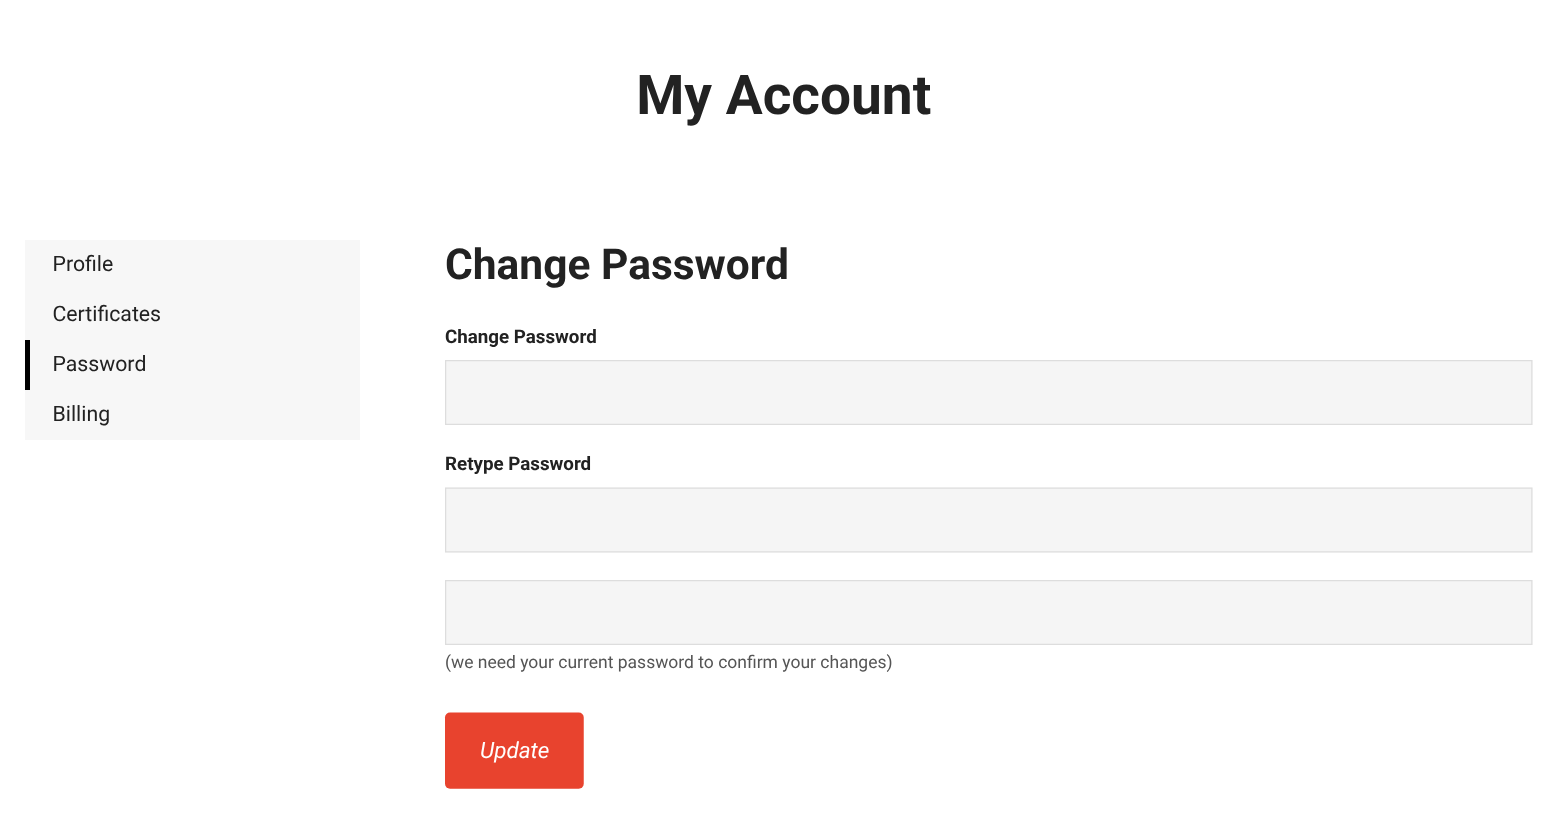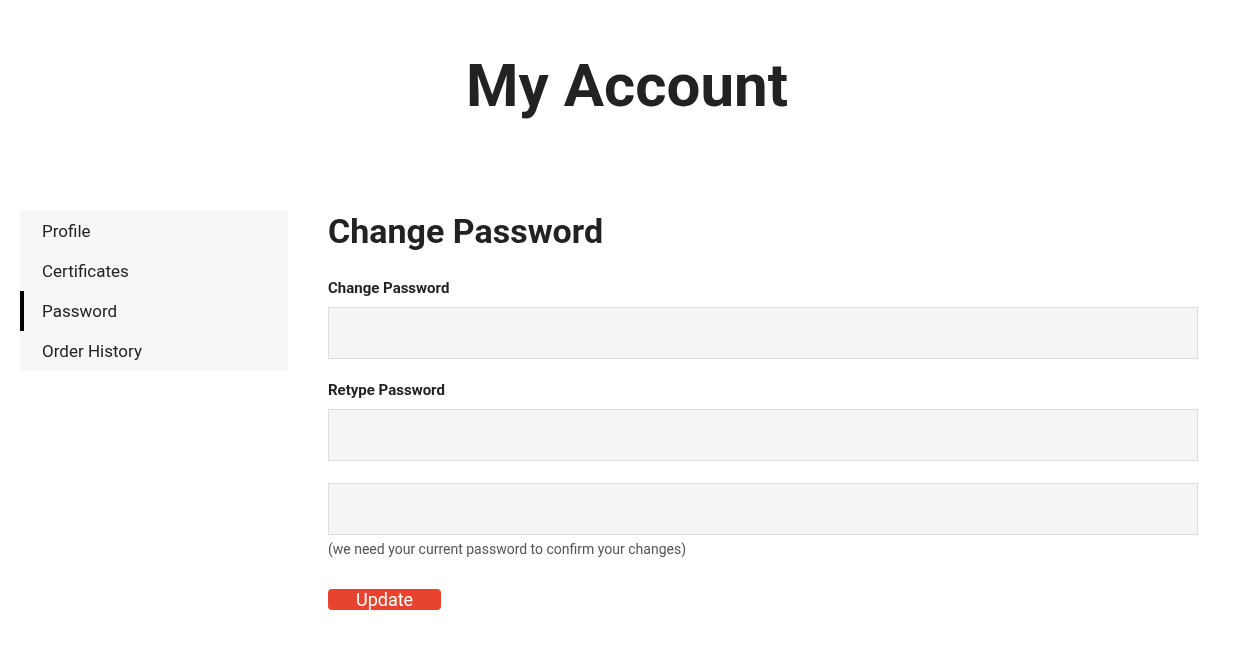--- a/index.html
+++ b/index.html
@@ -9,30 +9,30 @@
     }
     body {
       font-family: -apple-system, BlinkMacSystemFont, "Segoe UI", Roboto, "Helvetica Neue", Arial, sans-serif;
       background: #fff;
       color: #222;
       width: 1254px;
       min-height: 665px;
       padding: 30px 20px 40px 20px;
     }
     .page-title {
-      font-size: 60px;
+      font-size: 44px;
       font-weight: 700;
       text-align: center;
       margin-top: 20px;
       margin-bottom: 90px;
     }
     .content-wrap {
       display: flex;
       align-items: flex-start;
-      gap: 40px;
+      gap: 68px;
     }
     .sidebar {
       width: 268px;
       background: #f7f7f7;
       flex-shrink: 0;
     }
     .sidebar-item {
       display: block;
       width: 100%;
       text-align: left;
@@ -79,39 +79,40 @@
     .hint {
       color: #555;
       font-size: 14px;
       margin-top: 6px;
     }
     .btn-primary {
       background: #e8432e;
       color: #fff;
       border: none;
       font-size: 18px;
-      padding: 0 28px;
+      padding: 20px 28px;
       border-radius: 4px;
       cursor: pointer;
       font-family: inherit;
       margin-top: 10px;
+      font-style: italic;
     }
   </style>
 </head>
 <body>
 
 <h1 class="page-title">My Account</h1>
 
 <div class="content-wrap">
 
   <nav class="sidebar">
     <button class="sidebar-item">Profile</button>
     <button class="sidebar-item">Certificates</button>
     <button class="sidebar-item active">Password</button>
-    <button class="sidebar-item">Order History</button>
+    <button class="sidebar-item">Billing</button>
   </nav>
 
   <main class="main">
     <h2 class="section-title">Change Password</h2>
 
     <div class="field-group">
       <label class="field-label">Change Password</label>
       <input type="password" class="text-input" value="" style="">
     </div>
 

